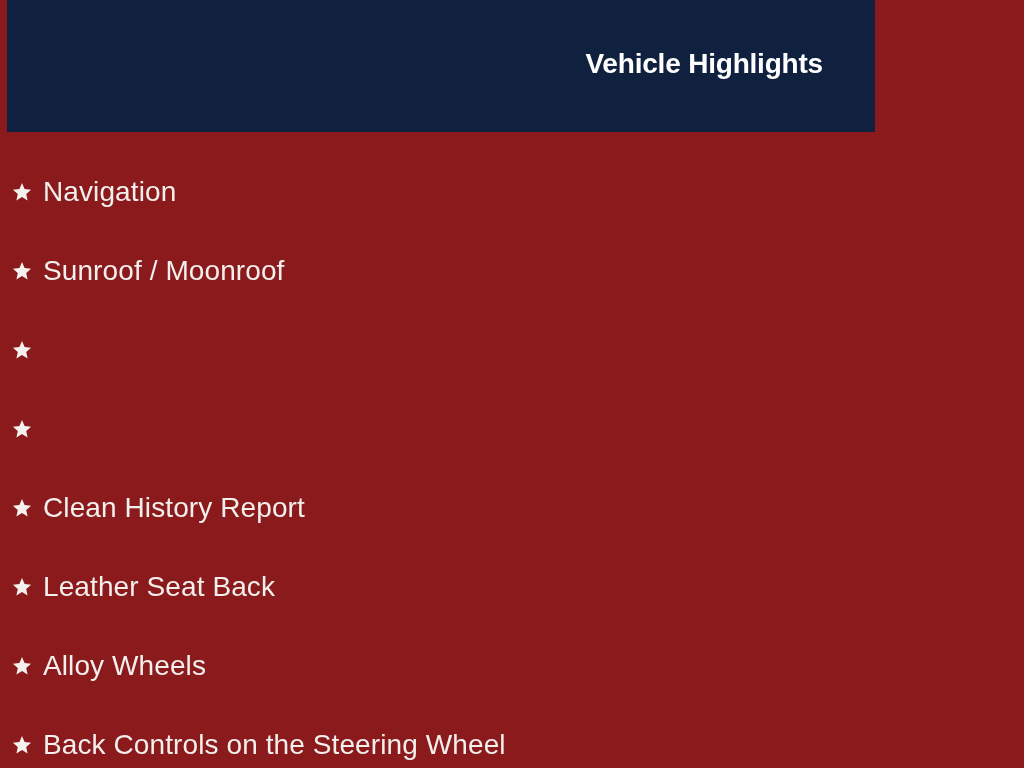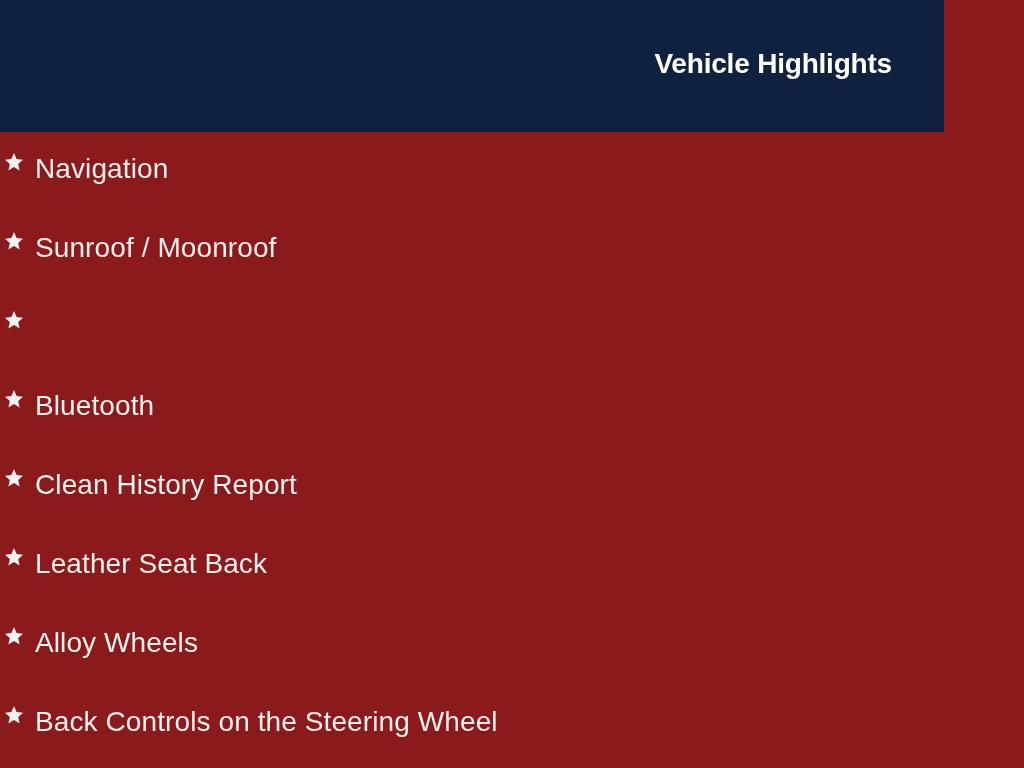--- a/index.html
+++ b/index.html
@@ -20,22 +20,22 @@
     position: relative;
     width: 1024px;
     height: 768px;
     background: #8A1A1C;
   }
 
   
   #header-band {
     position: absolute;
     top: 0;
-    left: 0;
-    width: 944px;
+    left: 7px;
+    width: 868px;
     height: 132px;
     background: #10213F;
     box-sizing: border-box;
   }
 
   #header-title {
     position: absolute;
     right: 52px;
     top: 46px;
     margin: 0;
@@ -64,22 +64,23 @@
     margin: 0;
     padding: 0;
     position: absolute;
     top: 20px;
     left: 0;
     width: 1024px;
   }
 
   #highlights-list li.highlight-item {
     display: flex;
+    align-items: center;
     height: 79px;
-    padding-left: 4px;
+    padding-left: 12px;
     box-sizing: border-box;
   }
 
   .star-icon {
     flex: 0 0 auto;
     display: inline-block;
     width: 20px;
     height: 20px;
     margin-right: 11px;
     color: #F4F1EF;
@@ -140,21 +141,20 @@
             </svg>
         </span>
       </li>
 
       <li class="highlight-item">
         <span class="star-icon">
           <svg viewBox="0 0 20 20" aria-hidden="true">
               <polygon fill="currentColor" points="10,1.1 12.6,7.1 19.1,7.7 14.2,12.0 15.6,18.4 10,15.0 4.4,18.4 5.8,12.0 0.9,7.7 7.4,7.1"></polygon>
             </svg>
         </span>
-        <span class="highlight-label">Bluetooth</span>
       </li>
 
       <li class="highlight-item">
         <span class="star-icon">
           <svg viewBox="0 0 20 20" aria-hidden="true">
               <polygon fill="currentColor" points="10,1.1 12.6,7.1 19.1,7.7 14.2,12.0 15.6,18.4 10,15.0 4.4,18.4 5.8,12.0 0.9,7.7 7.4,7.1"></polygon>
             </svg>
         </span>
         <span class="highlight-label">Clean History Report</span>
       </li>

